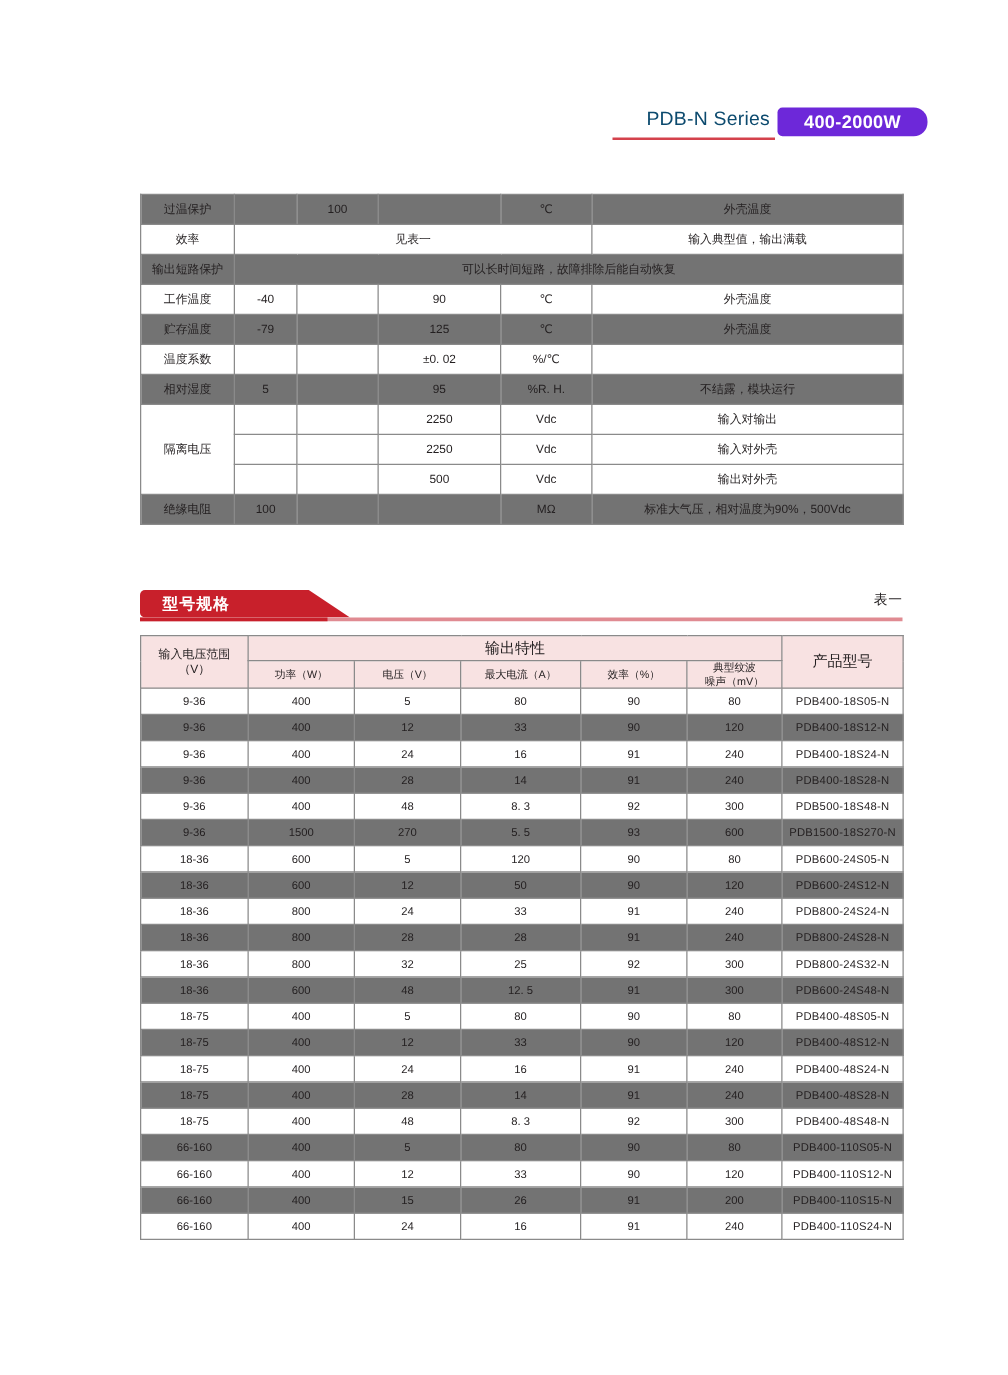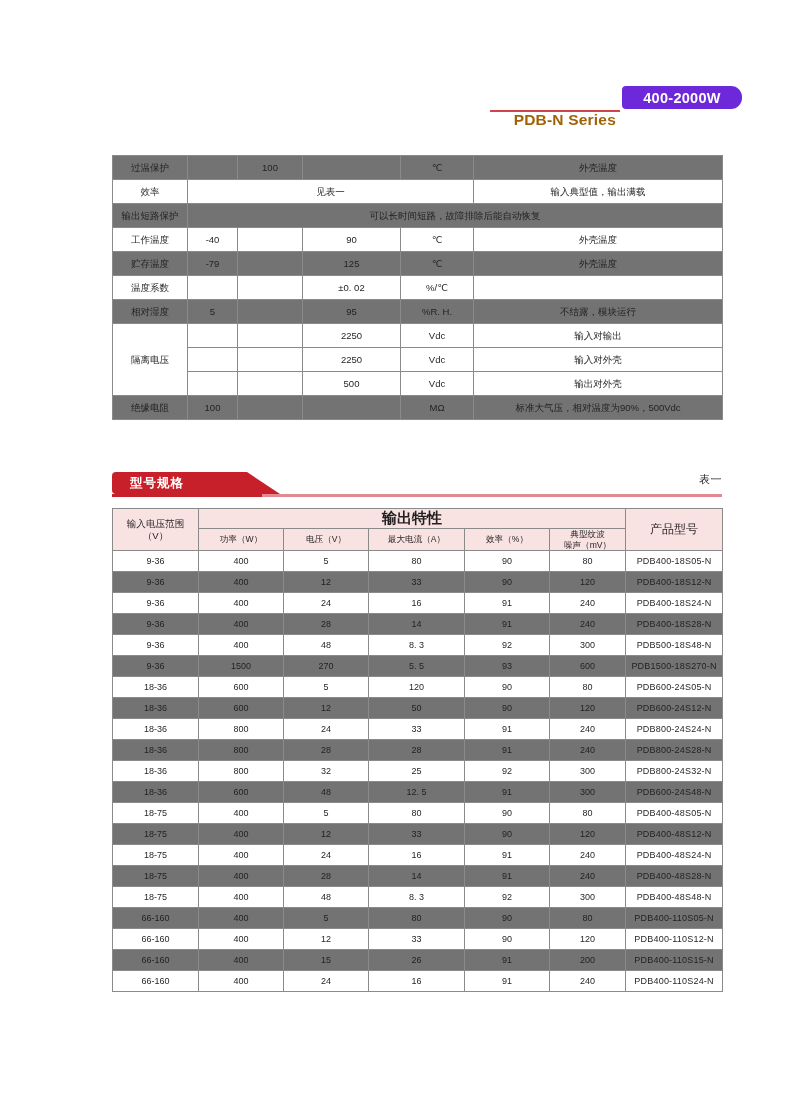--- a/index.html
+++ b/index.html
@@ -22,25 +22,24 @@
     left: 0;
     top: 84px;
     width: 806px;
     height: 34px;
   }
   .series-title {
     position: absolute;
     right: 190px;
     top: 3px;
     font-size: 15.5px;
-    font-weight: bold;
+    font-weight: normal;
     letter-spacing: 0.2px;
-    color: #a16207;
+    color: #0c4a6e;
     white-space: nowrap;
-    margin-top: 24px;
   }
   .header-rule {
     position: absolute;
     left: 490px;
     top: 26px;
     width: 130px;
     height: 2px;
     background: #d4424c;
   }
   .power-badge {
@@ -149,21 +148,21 @@
     font-size: 8.6px;
   }
   #table-two td.hdr-tall { height: 38px; }
   #table-two td.data { height: 20px; font-size: 9px; }
   #table-two td.model {
     text-align: center;
     font-size: 9px;
     letter-spacing: 0.2px;
   }
   #table-two td.hdr.model-hdr { font-size: 12px; }
-  #table-two td.hdr.group-hdr { font-size: 15px; font-weight: bold; }
+  #table-two td.hdr.group-hdr { font-size: 12px; }
   #table-two td.hdr.range-hdr { font-size: 9.6px; }
 </style>
 </head>
 <body>
 
 <div class="page-header">
   <div class="series-title">PDB-N Series</div>
   <div class="header-rule"></div>
   <div class="power-badge">400-2000W</div>
 </div>

